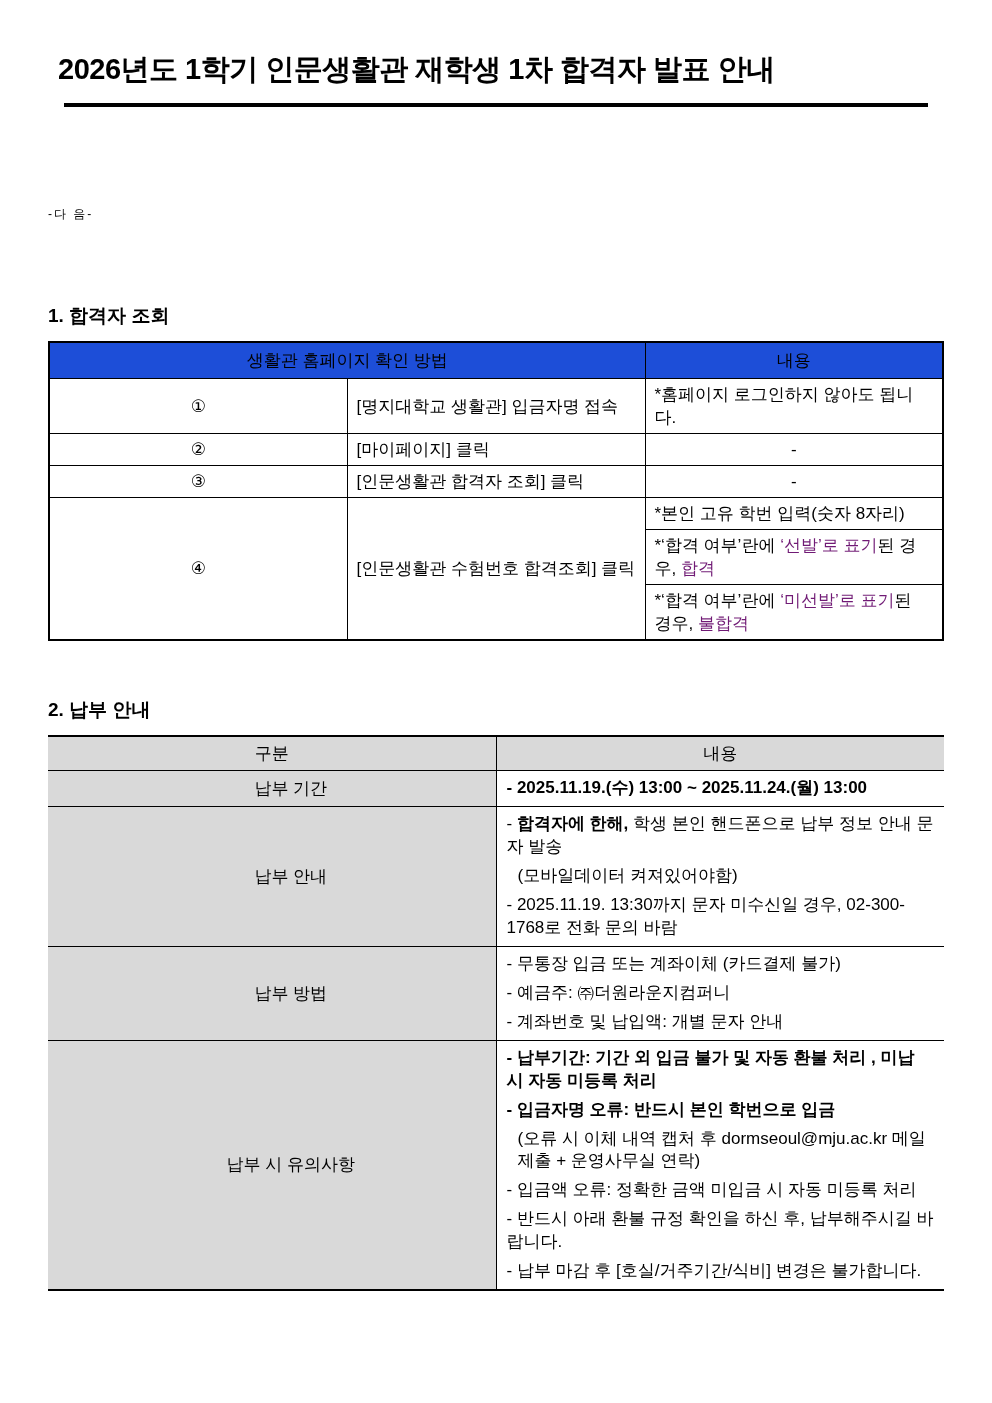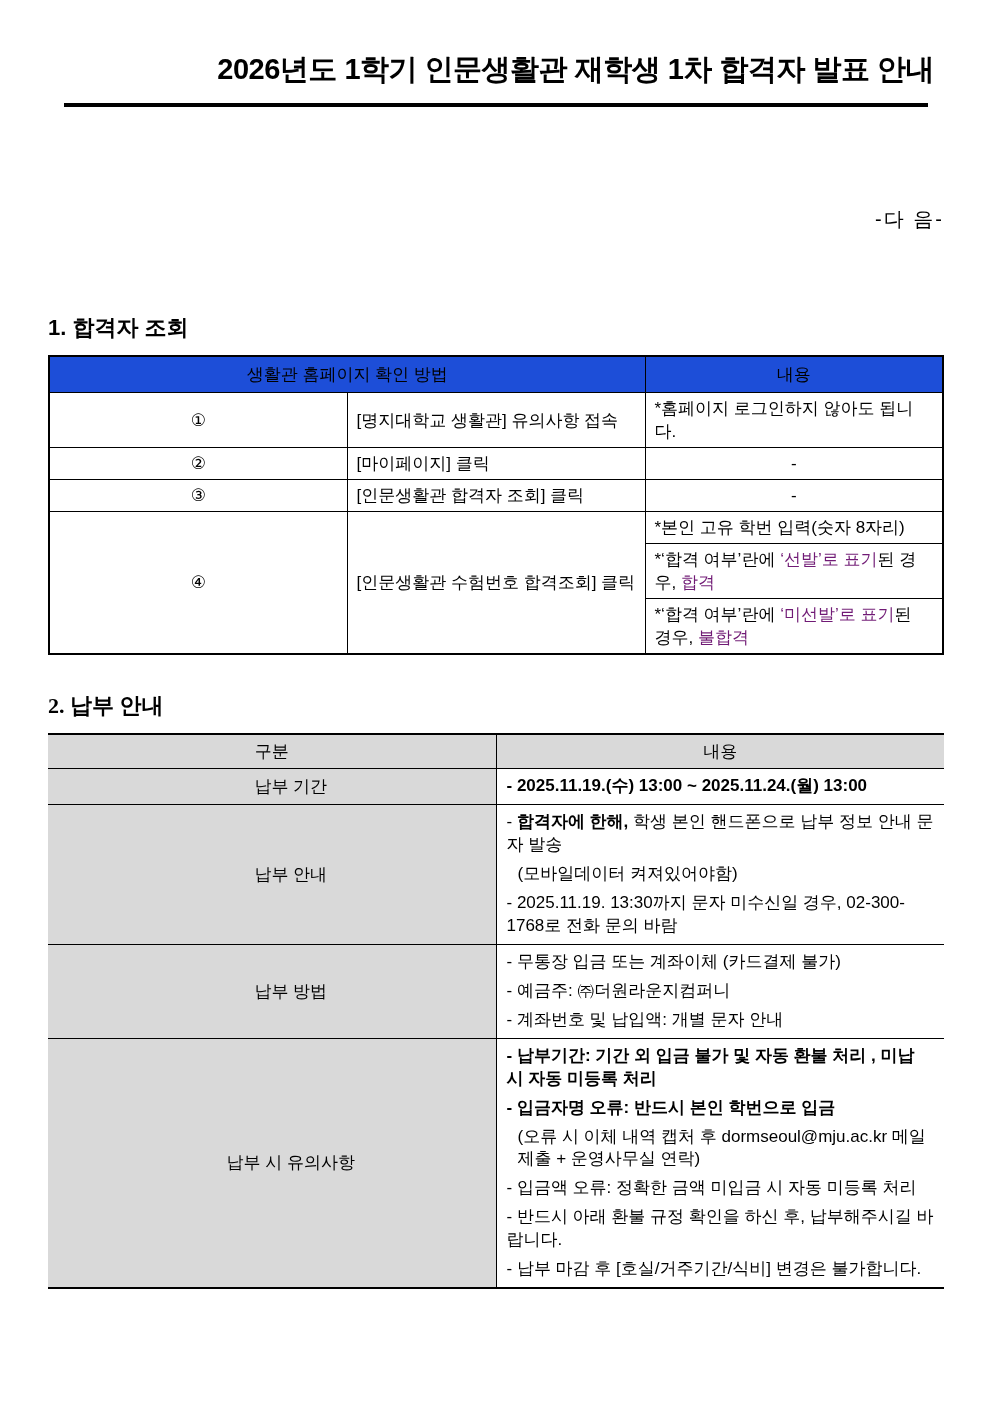--- a/index.html
+++ b/index.html
@@ -6,21 +6,21 @@
   html,body { margin:0; padding:0; }
   body {
     width: 992px; height: 1403px;
     background: #ffffff; color: #000000;
     font-family: "Liberation Sans", "DejaVu Sans", sans-serif;
     overflow: hidden;
   }
   .page { padding: 50px 48px 0 48px; }
 
   .doc-title {
-    text-align: right;
+    text-align: left;
     font-size: 29px;
     font-weight: bold;
     letter-spacing: -0.5px;
     margin: 0 10px;
   }
   .double-rule {
     height: 3px;
     border-top: 2px solid #000;
     border-bottom: 2px solid #000;
     margin: 13px 16px 0 16px;
@@ -31,33 +31,33 @@
     line-height: 1.5;
     margin-top: 21px;
   }
   .notice {
     text-align: center;
     font-size: 17.5px;
     color: #2222cc;
     margin-top: 32px;
   }
   .daum {
-    text-align: right;
-    font-size: 20px;
+    text-align: left;
+    font-size: 12px;
     margin-top: 52px;
     letter-spacing: 2px;
   }
 
   .section-heading {
-    font-size: 22px;
+    font-size: 19px;
     font-weight: bold;
     margin: 0;
   }
   .sec1 { margin-top: 80px; }
-  .sec2 { margin-top: 36px; font-family: Liberation Serif, serif; }
+  .sec2 { margin-top: 56px; }
 
   table { border-collapse: collapse; width: 100%; font-size: 17px; table-layout: fixed; }
 
   
   .t1 { border: 2px solid #000; margin-top: 12px; }
   .t1 th, .t1 td { border: 1px solid #000; padding: 4px 9px; vertical-align: middle; }
   .t1 thead th { background: #1d4ed8; font-weight: normal; text-align: center; padding: 6px 9px; }
   .t1 .no { width: 40px; text-align: center; padding: 4px 2px; }
   .t1 .method { width: 347px; }
   .t1 .center { text-align: center; }
@@ -95,21 +95,21 @@
   <table class="t1">
     <thead>
       <tr>
         <th colspan="2">생활관 홈페이지 확인 방법</th>
         <th>내용</th>
       </tr>
     </thead>
     <tbody>
       <tr>
         <td class="no">①</td>
-        <td class="method">[명지대학교 생활관] 유의사항 접속</td>
+        <td class="method">[명지대학교 생활관] 입금자명 접속</td>
         <td>*홈페이지 로그인하지 않아도 됩니다.</td>
       </tr>
       <tr>
         <td class="no">②</td>
         <td class="method">[마이페이지] 클릭</td>
         <td class="center">-</td>
       </tr>
       <tr>
         <td class="no">③</td>
         <td class="method">[인문생활관 합격자 조회] 클릭</td>

